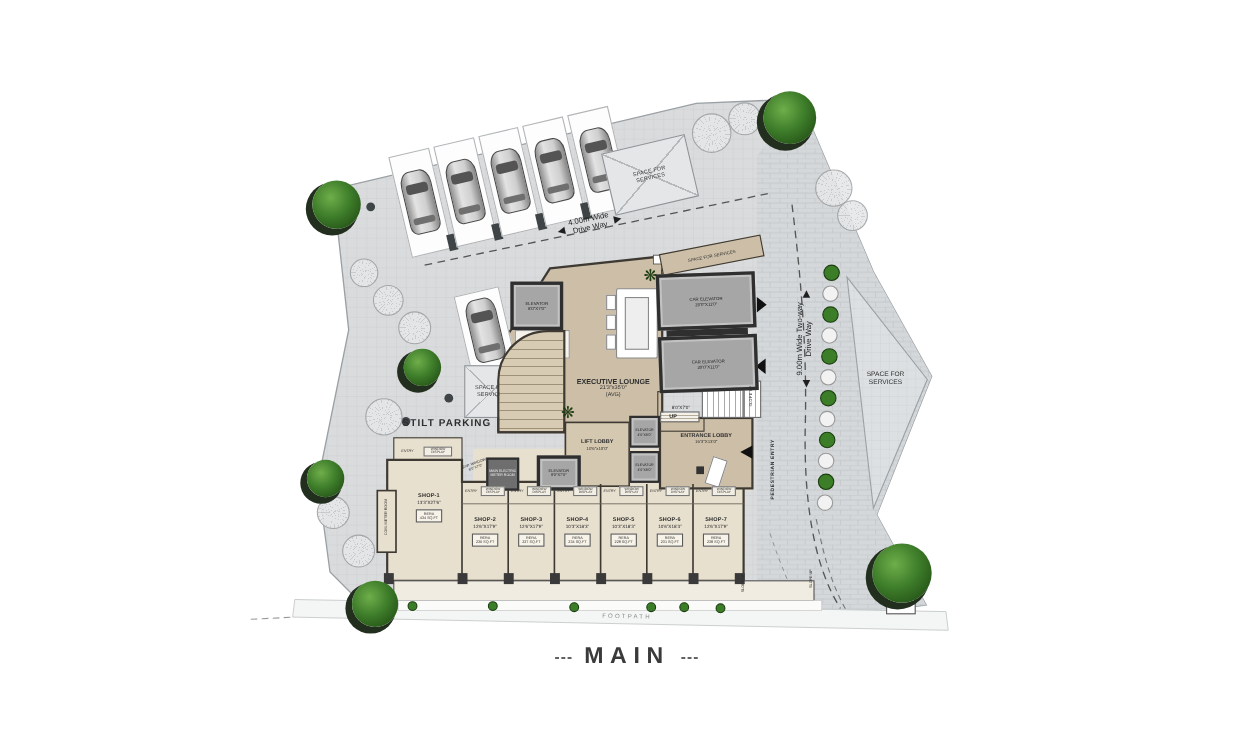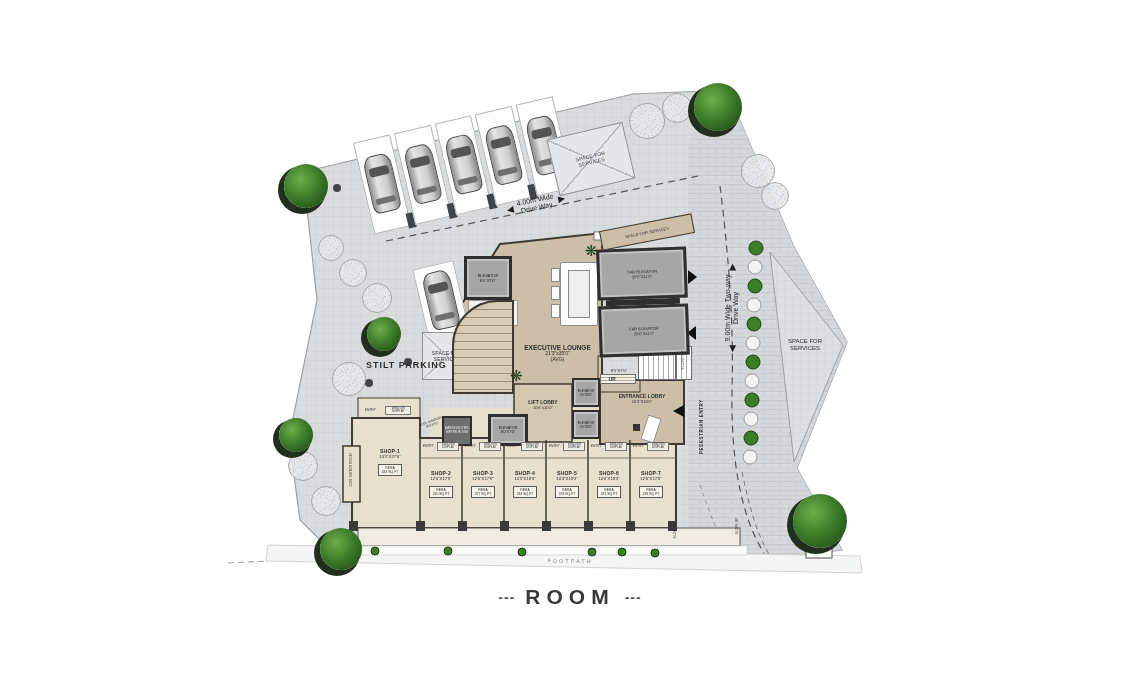--- a/index.html
+++ b/index.html
@@ -368,29 +368,29 @@
   </div>
   <div class="pair" style="left:589px;top:442px;width:40px;">
     <span class="en">ENTRY</span>
     <span class="wd" style="width:18px;">WINDOW DISPLAY</span>
   </div>
   <div class="pair" style="left:631px;top:442px;width:40px;">
     <span class="en">ENTRY</span>
     <span class="wd" style="width:18px;">WINDOW DISPLAY</span>
   </div>
 
-  <div class="lbl" style="left:366px;top:360px;width:90px;font-size:9px;font-weight:600;letter-spacing:1px;text-align:left;">STILT PARKING</div>
+  <div class="lbl" style="left:366px;top:379px;width:90px;font-size:9px;font-weight:600;letter-spacing:1px;text-align:left;">STILT PARKING</div>
   <div class="lbl vert" style="left:660px;top:528px;width:32px;font-size:3.4px;">SLOPE UP</div>
   <div class="lbl vert" style="left:722px;top:524px;width:32px;font-size:3.4px;">SLOPE UP</div>
   <div class="lbl" style="left:806px;top:544px;width:26px;font-size:3.2px;color:#555;">Security Cabin</div>
   <div class="lbl" style="left:520px;top:558px;width:100px;font-size:5.5px;letter-spacing:2px;color:#8a8a8a;transform:rotate(1deg);">FOOTPATH</div>
 
   <div class="abs" style="left:430px;top:585px;width:280px;display:flex;align-items:center;justify-content:center;gap:10px;z-index:8;">
     <span style="font-size:14px;font-weight:bold;color:#555;letter-spacing:1px;">---</span>
-    <span style="font-size:21px;font-weight:800;color:#3a3a3a;letter-spacing:6px;">ROOM</span>
+    <span style="font-size:21px;font-weight:800;color:#3a3a3a;letter-spacing:6px;">MAIN</span>
     <span style="font-size:14px;font-weight:bold;color:#555;letter-spacing:1px;">---</span>
   </div>
 
   <div class="tree" style="left:284px;top:164px;width:44px;height:44px;"></div>
   <div class="tree" style="left:694px;top:83px;width:48px;height:48px;"></div>
   <div class="tree" style="left:367px;top:317px;width:34px;height:34px;"></div>
   <div class="tree" style="left:279px;top:418px;width:34px;height:34px;"></div>
   <div class="tree" style="left:320px;top:528px;width:42px;height:42px;"></div>
   <div class="tree" style="left:793px;top:494px;width:54px;height:54px;"></div>
 

